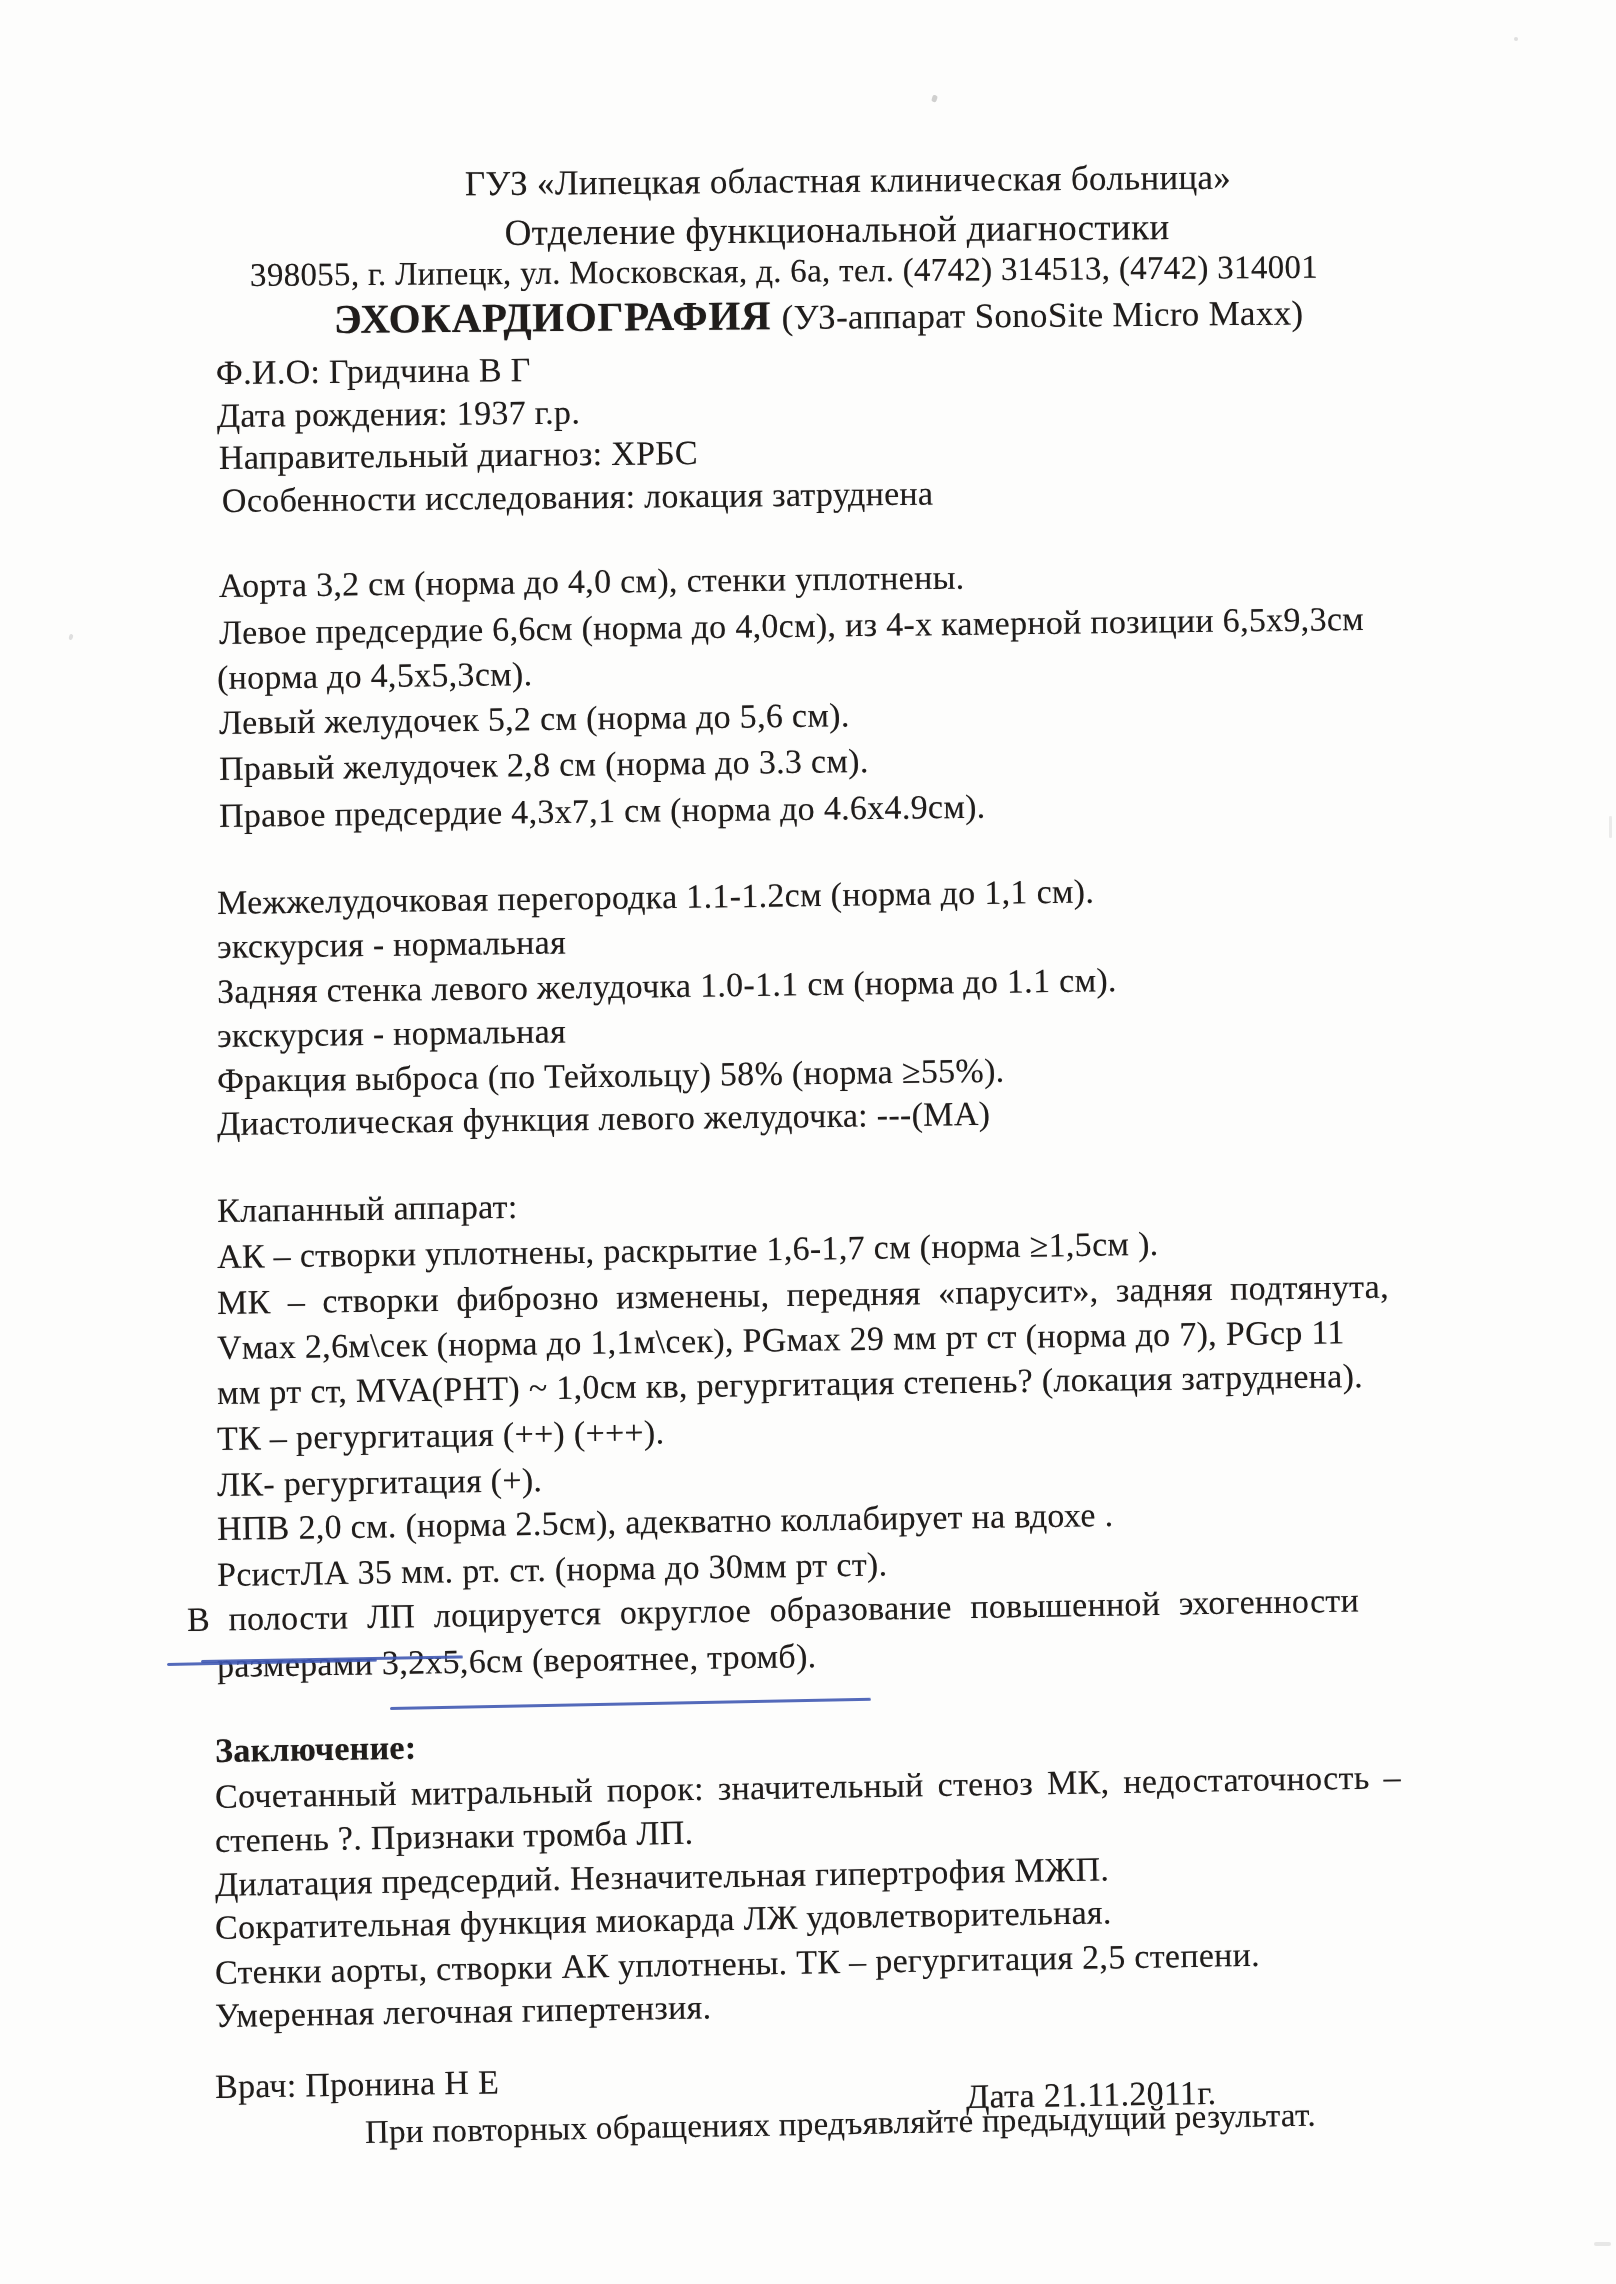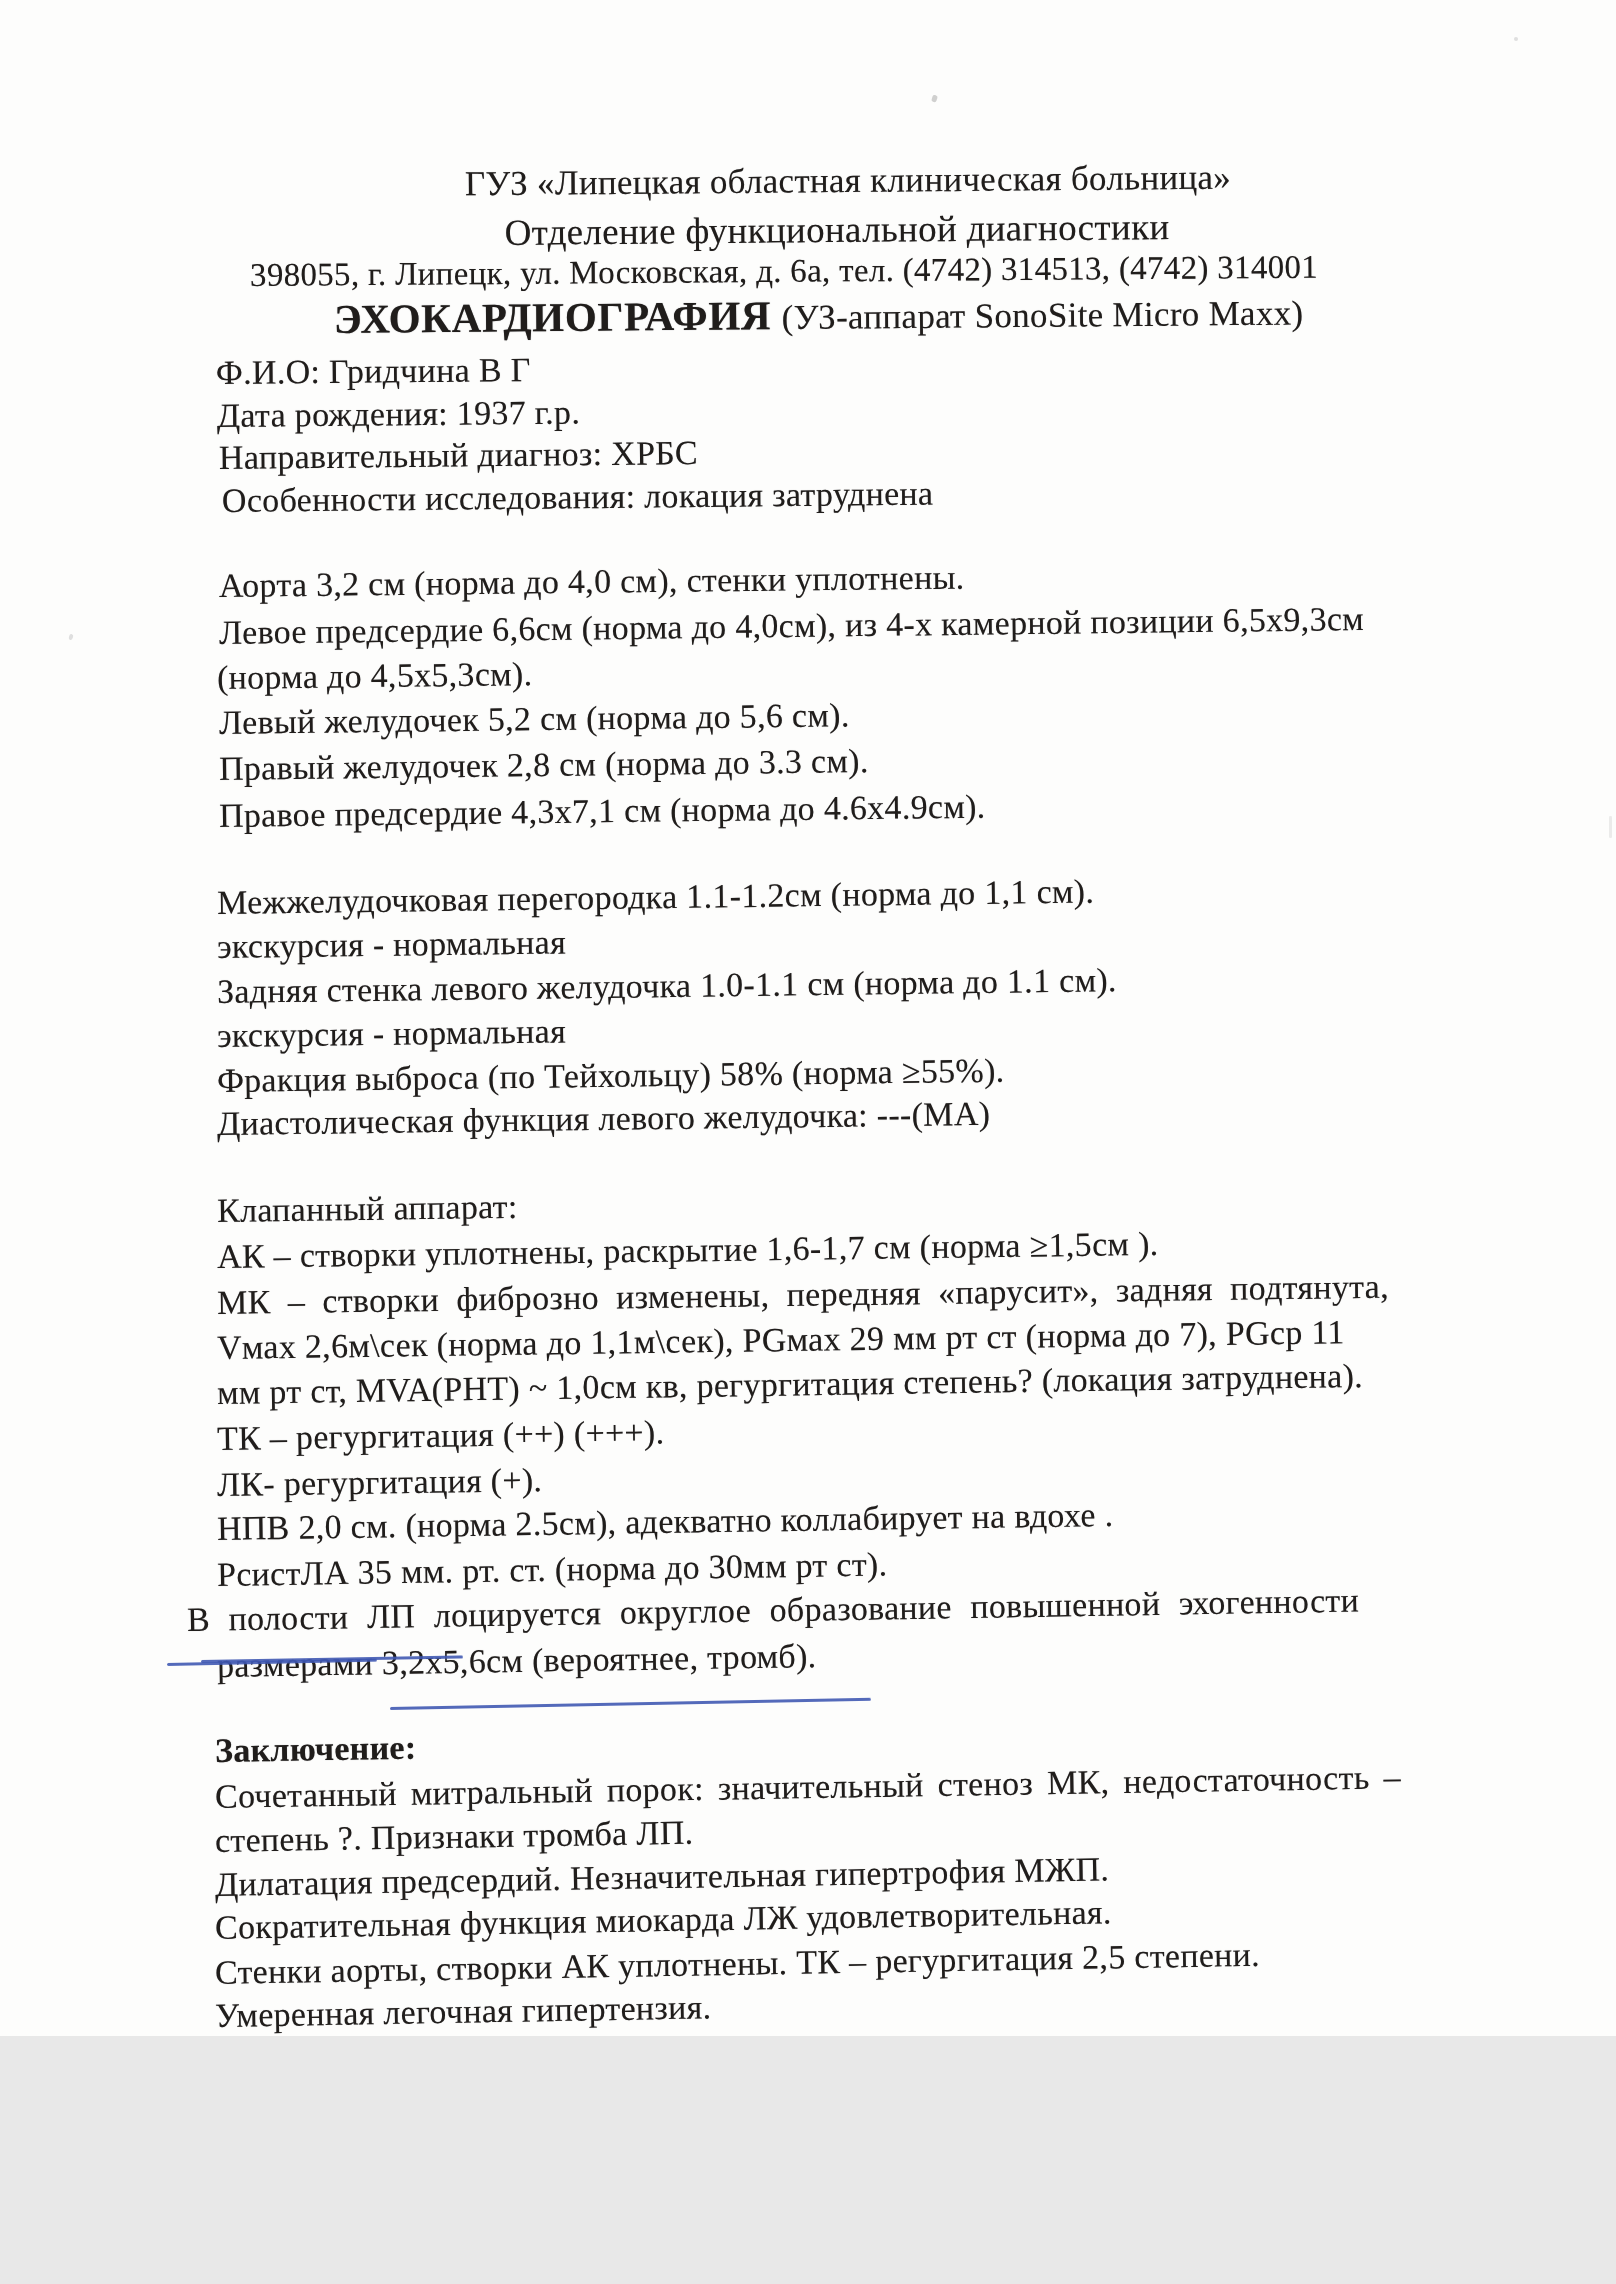--- a/index.html
+++ b/index.html
@@ -3,21 +3,21 @@
 <meta charset="utf-8">
 <style>
   html, body {
     margin: 0;
     padding: 0;
     background: #e8e8e8;
   }
   .page {
     position: relative;
     width: 1616px;
-    height: 2036px;
+    height: 2284px;
     background: #fdfdfc;
     overflow: hidden;
     font-family: "Liberation Serif", "DejaVu Serif", serif;
     color: #201d1b;
   }
   .ln {
     position: absolute;
     white-space: nowrap;
     font-size: 34px;
     line-height: 1;

